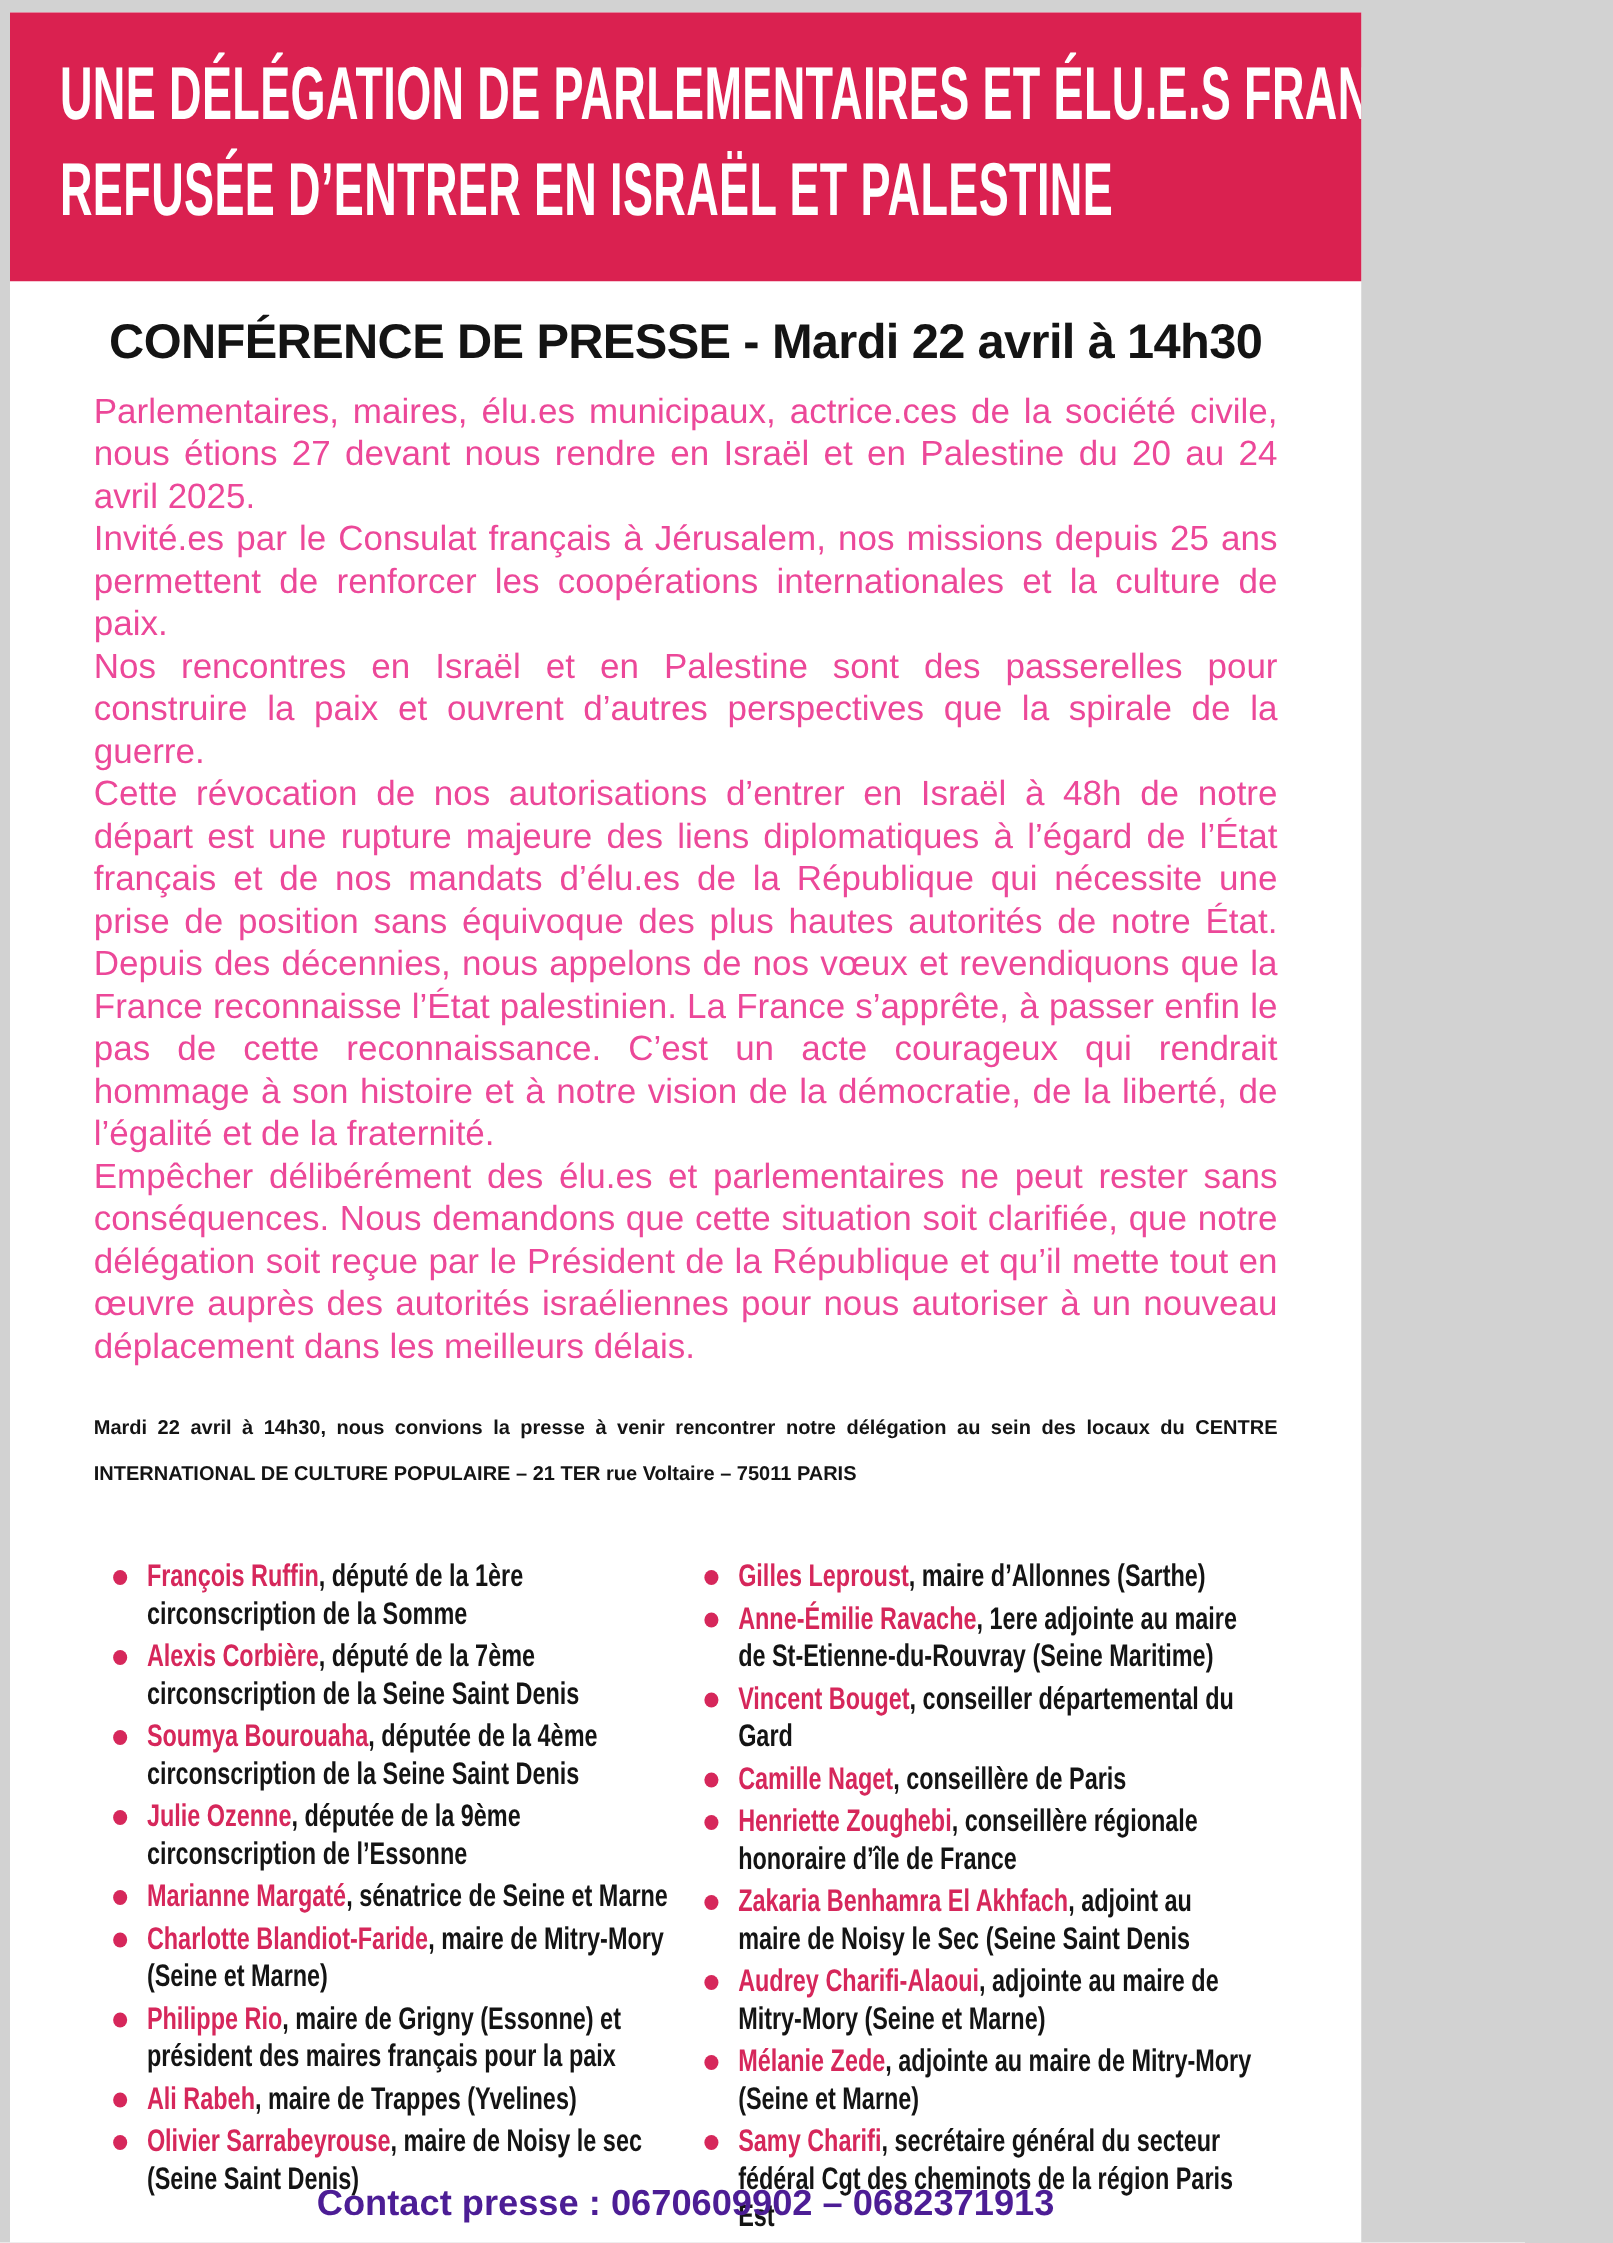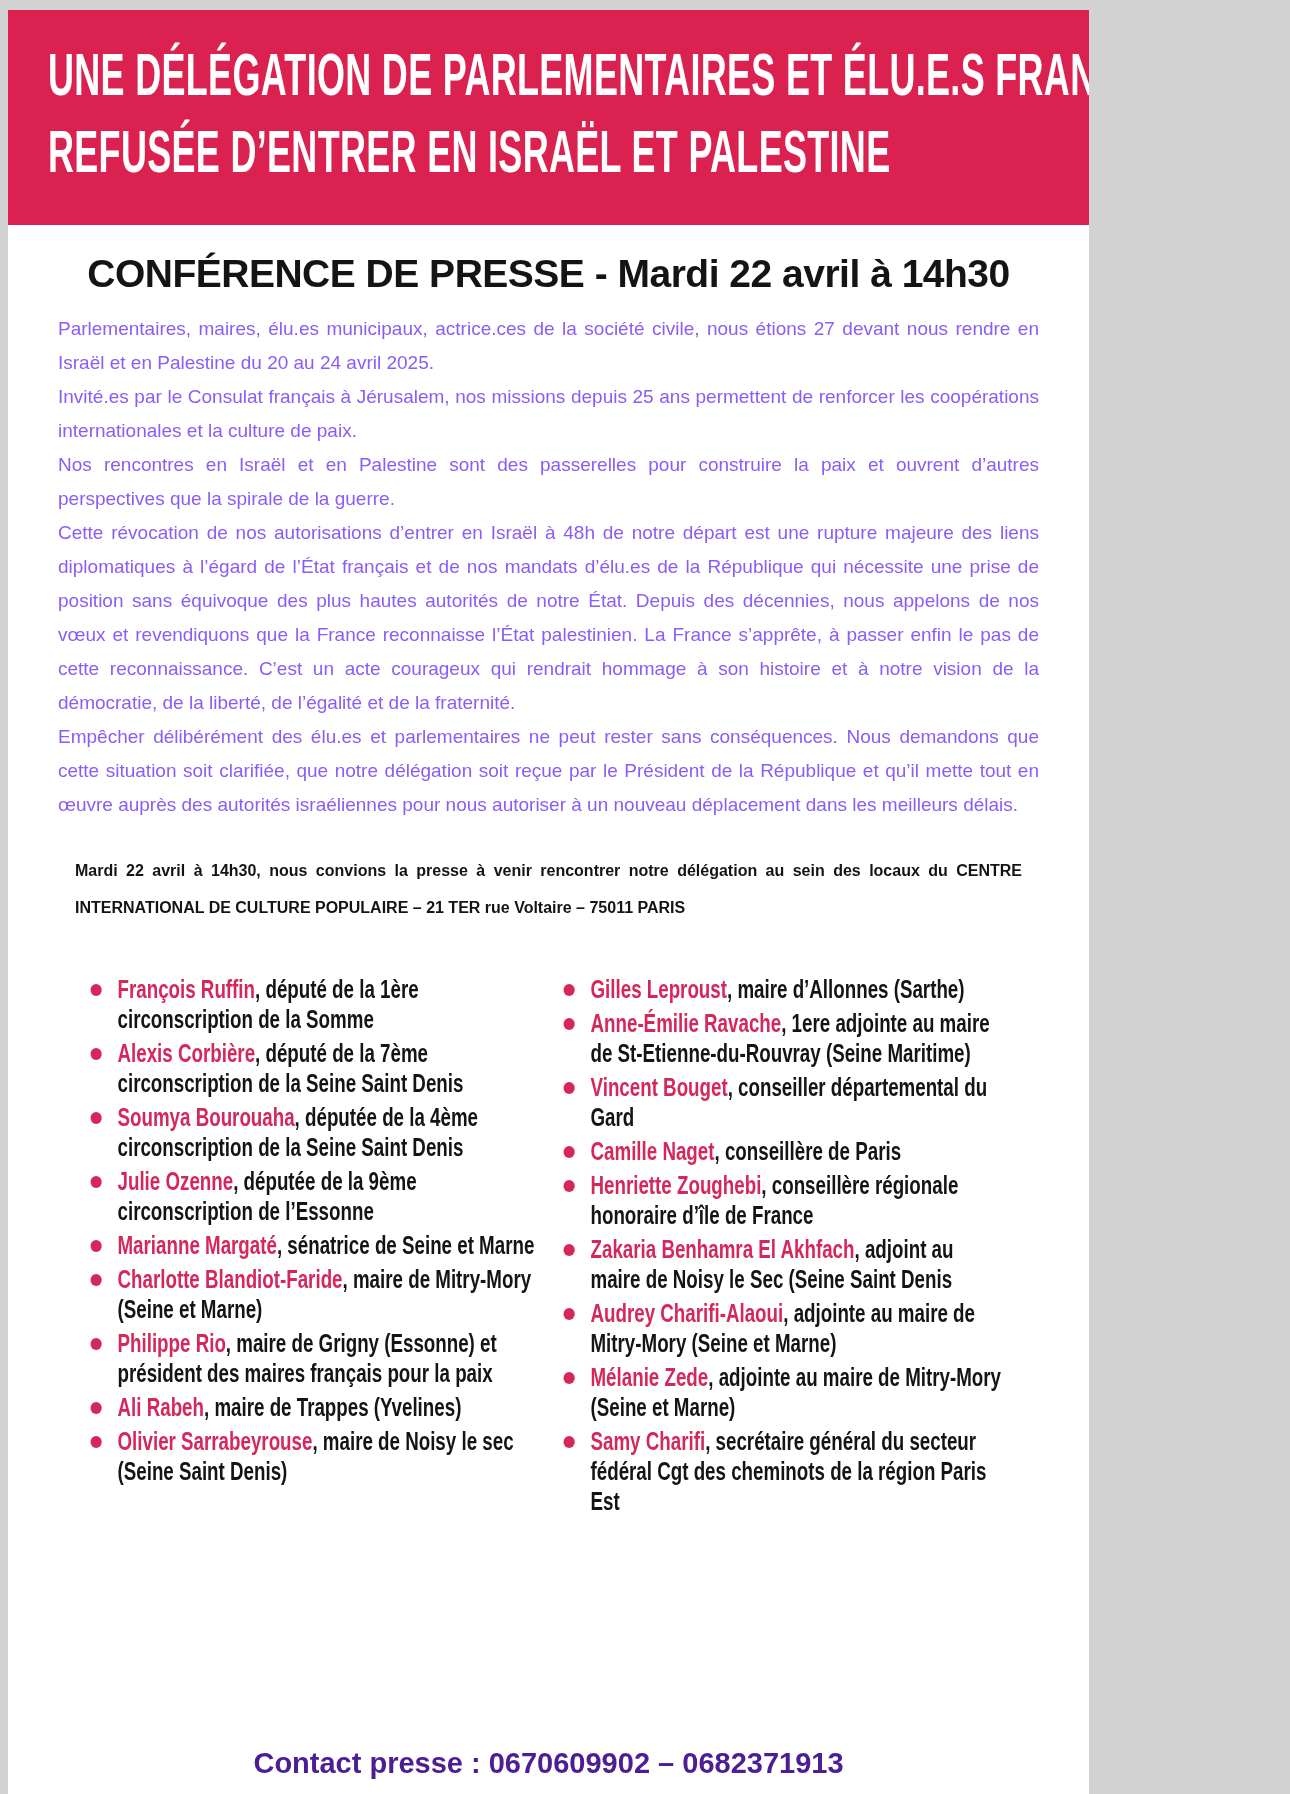--- a/index.html
+++ b/index.html
@@ -41,25 +41,25 @@
     margin: 27px 40px 0;
     text-align: center;
     font-size: 39px;
     font-weight: 700;
     letter-spacing: -0.5px;
     color: #141414;
     white-space: nowrap;
   }
   
   .bodytext {
-    margin: 16px 50px 0;
-    font-size: 19px;
+    margin: 16px 67px 0;
+    font-size: 28px;
     line-height: 34px;
     text-align: justify;
-    color: #8b5cf6;
+    color: #ec4899;
     hyphens: auto;
   }
   .bodytext p { margin: 0; }
   
   .invite {
     margin: 30px 67px 12px;
     font-size: 16px;
     line-height: 37px;
     font-weight: 700;
     text-align: justify;

